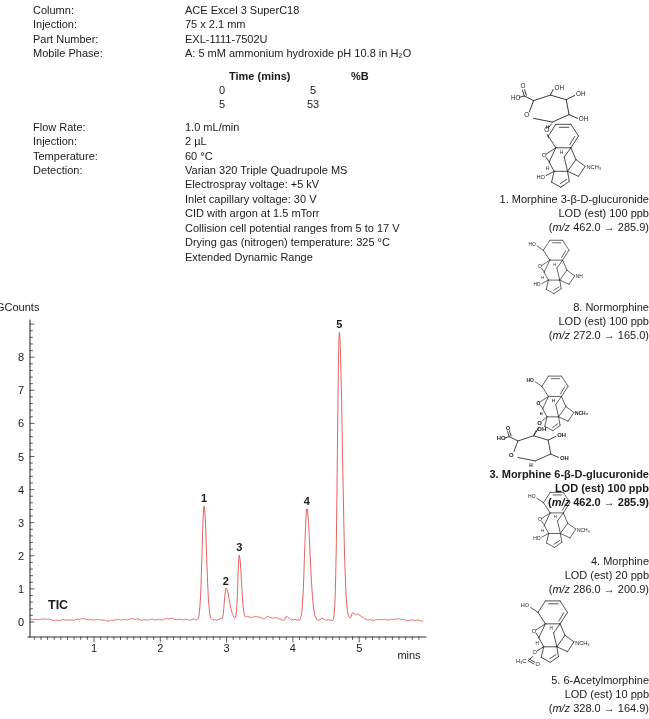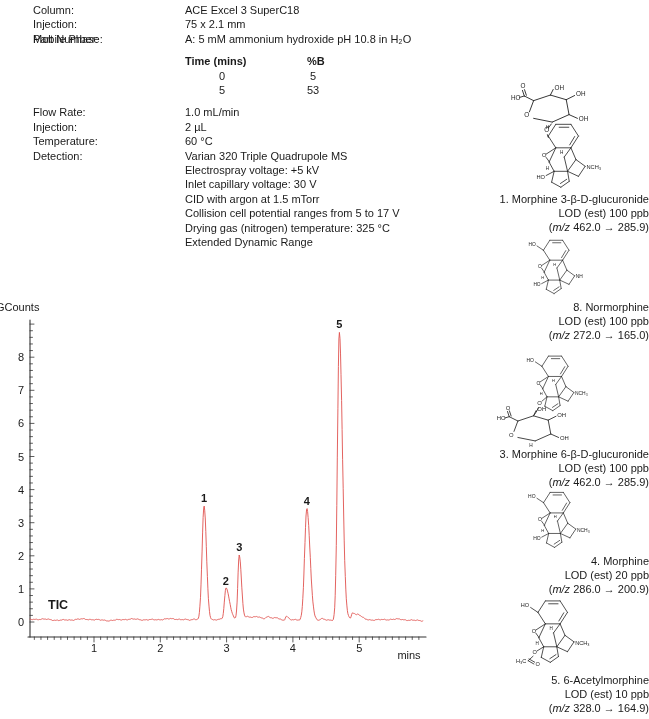--- a/index.html
+++ b/index.html
@@ -5,31 +5,31 @@
   html,body{margin:0;padding:0;background:#fff;}
   body{font-family:"Liberation Sans","DejaVu Sans",sans-serif;color:#1a1a1a;}
   #page{position:relative;width:649px;height:719px;background:#fff;overflow:hidden;}
   
   #method{position:absolute;left:0;top:3px;width:649px;font-size:11px;line-height:14.4px;}
   .m-row{position:relative;white-space:nowrap;}
   .m-label{position:absolute;left:33px;top:0;}
   .m-values{margin-left:185px;}
   .grad{margin:8px 0 8px 185px;}
   .grad .g-head span{font-weight:bold;display:inline-block;}
-  .grad .g-head .g-h1{width:122px;}
+  .grad .g-head .g-h1{width:122px;margin-left:44px;}
   .grad .g-row span{display:inline-block;text-align:center;}
   .grad .g-row .g-c1{width:74px;}
   .grad .g-row .g-c2{width:108px;}
   
   #chrom{position:absolute;left:0;top:296px;width:455px;height:372px;}
   
   .compound{position:absolute;left:462px;width:187px;text-align:right;font-size:11px;line-height:14.2px;}
   .compound svg{display:block;margin:0 auto;}
   .compound em{font-style:italic;}
-  #c1{top:82px;}  #c2{top:236px;} #c3{top:350px;} #c4{top:488px;} #c5{top:596px;}
+  #c1{top:82px;}  #c2{top:236px;} #c3{top:370px;font-weight:bold;} #c4{top:488px;} #c5{top:596px;}
 </style>
 </head>
 <body>
 
 <div id="page">
 
   <div id="method">
       <div class="m-row">
         <span class="m-label">Column:</span>
         <div class="m-values">
@@ -37,20 +37,23 @@
         </div>
       </div>
       <div class="m-row">
         <span class="m-label">Injection:</span>
         <div class="m-values">
           <div>75 x 2.1 mm</div>
         </div>
       </div>
       <div class="m-row">
         <span class="m-label">Part Number:</span>
+        <div class="m-values">
+          <div>EXL-1111-7502U</div>
+        </div>
       </div>
       <div class="m-row">
         <span class="m-label">Mobile Phase:</span>
         <div class="m-values">
           <div>A: 5 mM ammonium hydroxide pH 10.8 in H₂O</div>
         </div>
       </div>
       <div class="grad">
         <div class="g-head"><span class="g-h1">Time (mins)</span><span>%B</span></div>
         <div class="g-row"><span class="g-c1">0</span><span class="g-c2">5</span></div>

